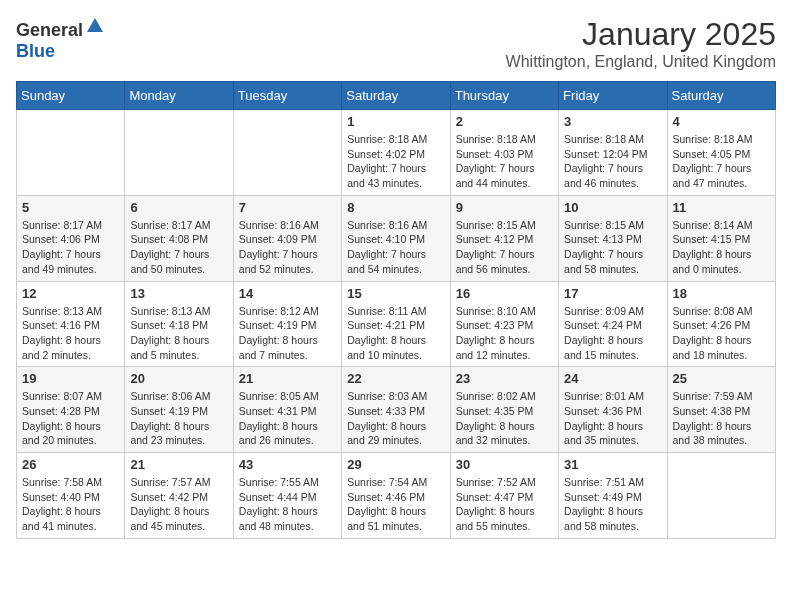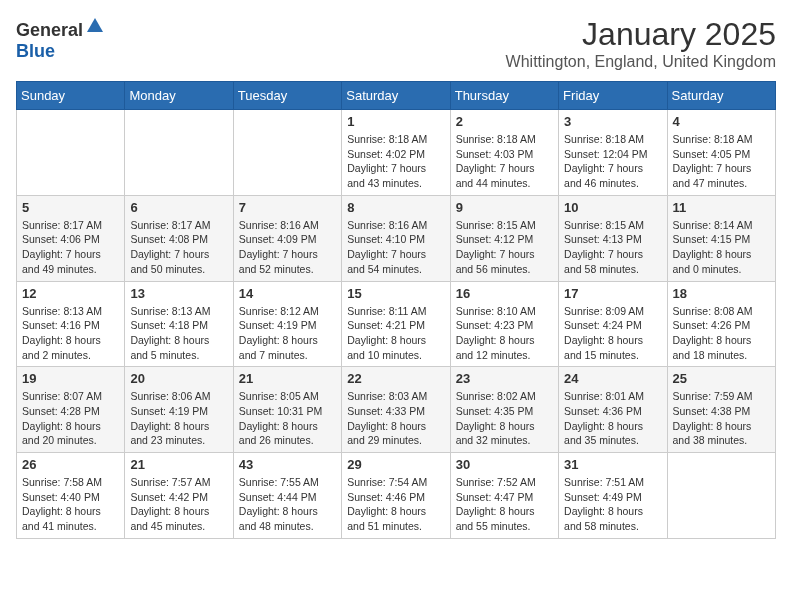--- a/index.html
+++ b/index.html
@@ -244,21 +244,21 @@
         </td>
         <td>
           <div class="day-number">20</div>
           <div class="day-info">Sunrise: 8:06 AM
 Sunset: 4:19 PM
 Daylight: 8 hours and 23 minutes.</div>
         </td>
         <td>
           <div class="day-number">21</div>
           <div class="day-info">Sunrise: 8:05 AM
-Sunset: 10:31 PM
+Sunset: 4:31 PM
 Daylight: 8 hours and 26 minutes.</div>
         </td>
         <td>
           <div class="day-number">22</div>
           <div class="day-info">Sunrise: 8:03 AM
 Sunset: 4:33 PM
 Daylight: 8 hours and 29 minutes.</div>
         </td>
         <td>
           <div class="day-number">23</div>

